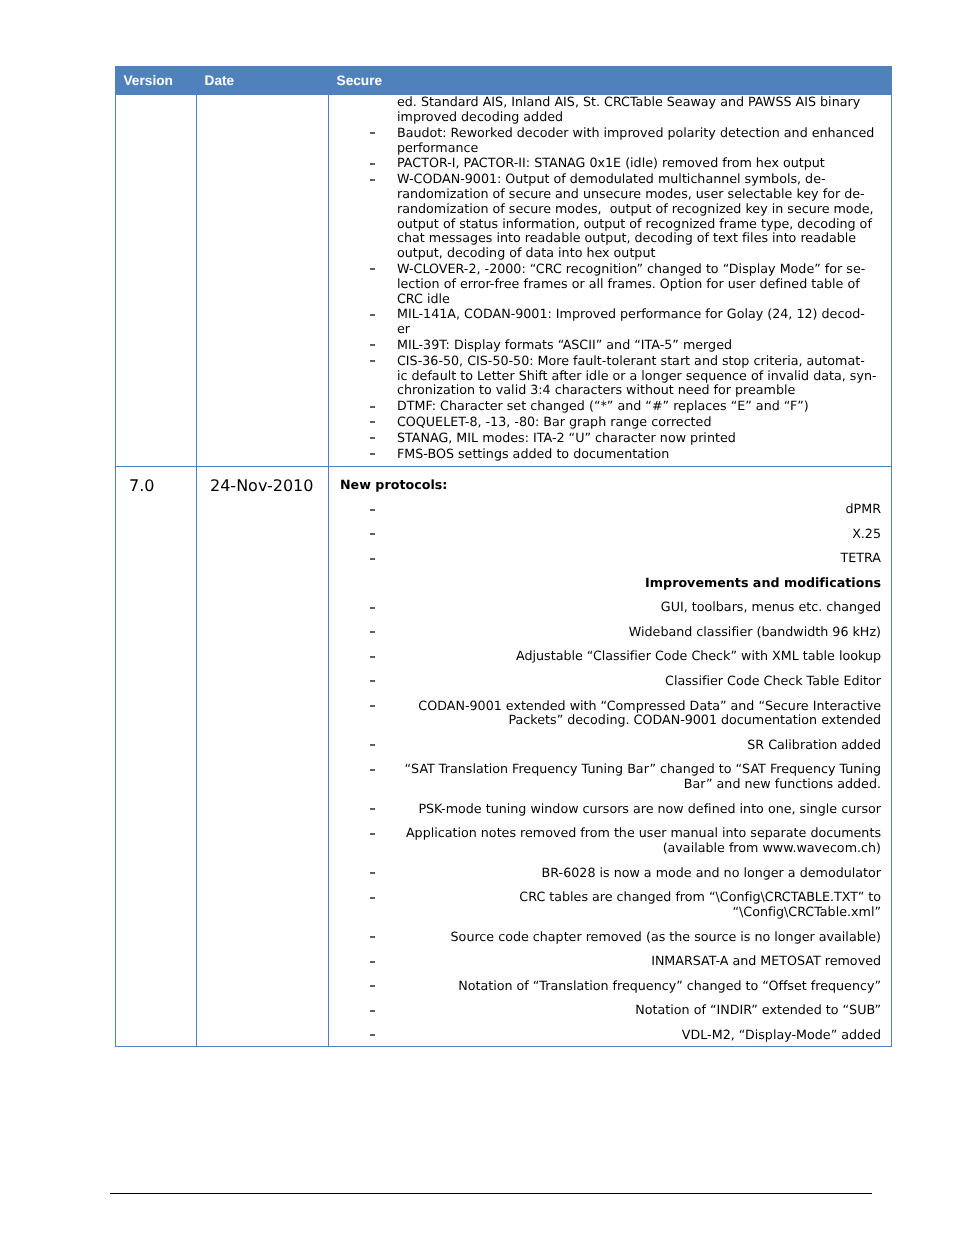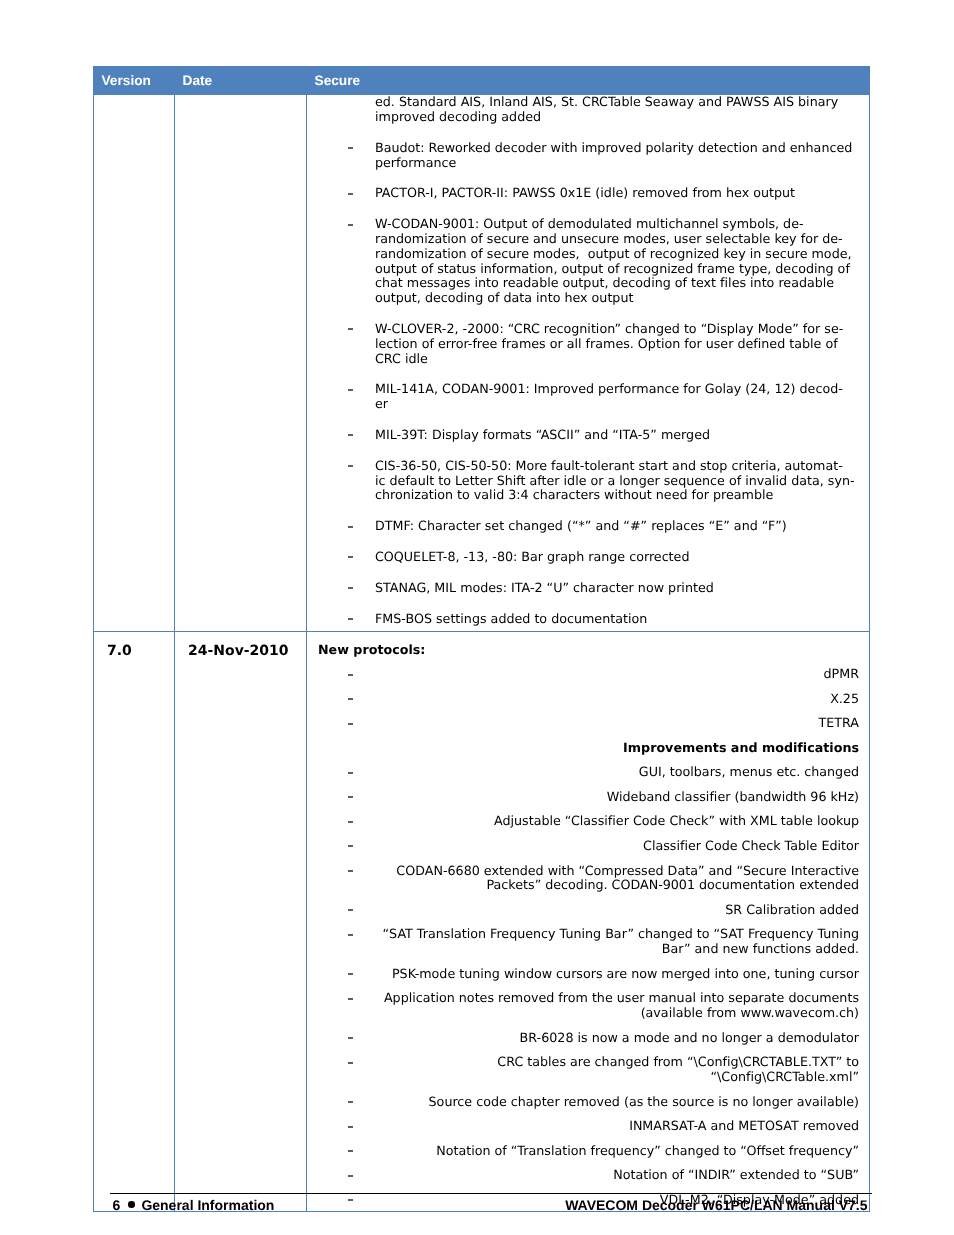--- a/index.html
+++ b/index.html
@@ -20,21 +20,21 @@
   }
   .page {
     position: absolute;
     left: 0; top: 0;
     width: 954px; height: 1235px;
     overflow: hidden;
     background: #ffffff;
   }
   table.changelog {
     position: absolute;
-    left: 93px;
+    left: 115px;
     top: 65.7px;
     width: 776px;
     border-collapse: collapse;
     table-layout: fixed;
     padding-left: 26px;
   }
   table.changelog th {
     background: #4F81BD;
     color: #ffffff;
     font-family: "Liberation Sans", sans-serif;
@@ -52,26 +52,26 @@
     vertical-align: top;
     font-size: 12.7px;
     color: #000000;
     padding: 0;
   }
   table.changelog th, table.changelog td { box-sizing: border-box; }
   .col-version { width: 81px; }
   .col-date    { width: 132px; margin-left: 17px; }
   .col-changes { width: 563px; }
 
-  .cell-pad { padding: 12px 6px 10px 13px; font-size: 14px; line-height: 14.0px; font-weight: bold; }
+  .cell-pad { padding: 12px 6px 10px 13px; font-size: 16px; line-height: 14.0px; }
   .cell-pad-changes { padding: 0.5px 10px 4.5px 11px; }
   tr.row-2 .cell-pad-changes { padding-top: 10.8px; padding-bottom: 3.5px; }
 
   .blk { margin: 0; line-height: 14.8px; font-size: 12.7px; white-space: pre; }
-  .blk + .blk { margin-top: 16px; }
+  .blk + .blk { margin-top: 1px; }
   tr.row-2 .blk + .blk { margin-top: 9.75px; text-align: right; }
   .blk.item { position: relative; padding-left: 57px; }
   .blk.cont { padding-left: 57px; }
   .blk.head { font-weight: bold; }
   .blk.item .dash {
     position: absolute;
     left: 29.8px;
     top: 6.5px;
     width: 5px;
     height: 2px;
@@ -133,21 +133,21 @@
           <td class="col-version">
             <div class="cell-pad"></div>
           </td>
           <td class="col-date">
             <div class="cell-pad"></div>
           </td>
           <td class="col-changes">
             <div class="cell-pad-changes">
               <p class="blk cont"><span><span>ed. Standard AIS, Inland AIS, St. CRCTable Seaway and PAWSS AIS binary</span><br><span>improved decoding added</span></span></p>
               <p class="blk item"><span class="dash">-</span><span><span>Baudot: Reworked decoder with improved polarity detection and enhanced</span><br><span>performance</span></span></p>
-              <p class="blk item"><span class="dash">-</span><span><span>PACTOR-I, PACTOR-II: PAWSS 0x1E (idle) removed from hex output</span></span></p>
+              <p class="blk item"><span class="dash">-</span><span><span>PACTOR-I, PACTOR-II: STANAG 0x1E (idle) removed from hex output</span></span></p>
               <p class="blk item"><span class="dash">-</span><span><span>W-CODAN-9001: Output of demodulated multichannel symbols, de-</span><br><span>randomization of secure and unsecure modes, user selectable key for de-</span><br><span>randomization of secure modes,  output of recognized key in secure mode,</span><br><span>output of status information, output of recognized frame type, decoding of</span><br><span>chat messages into readable output, decoding of text files into readable</span><br><span>output, decoding of data into hex output</span></span></p>
               <p class="blk item"><span class="dash">-</span><span><span>W-CLOVER-2, -2000: “CRC recognition” changed to “Display Mode” for se-</span><br><span>lection of error-free frames or all frames. Option for user defined table of</span><br><span>CRC idle</span></span></p>
               <p class="blk item"><span class="dash">-</span><span><span>MIL-141A, CODAN-9001: Improved performance for Golay (24, 12) decod-</span><br><span>er</span></span></p>
               <p class="blk item"><span class="dash">-</span><span><span>MIL-39T: Display formats “ASCII” and “ITA-5” merged</span></span></p>
               <p class="blk item"><span class="dash">-</span><span><span>CIS-36-50, CIS-50-50: More fault-tolerant start and stop criteria, automat-</span><br><span>ic default to Letter Shift after idle or a longer sequence of invalid data, syn-</span><br><span>chronization to valid 3:4 characters without need for preamble</span></span></p>
               <p class="blk item"><span class="dash">-</span><span><span>DTMF: Character set changed (“*” and “#” replaces “E” and “F”)</span></span></p>
               <p class="blk item"><span class="dash">-</span><span><span>COQUELET-8, -13, -80: Bar graph range corrected</span></span></p>
               <p class="blk item"><span class="dash">-</span><span><span>STANAG, MIL modes: ITA-2 “U” character now printed</span></span></p>
               <p class="blk item"><span class="dash">-</span><span><span>FMS-BOS settings added to documentation</span></span></p>
             </div>
@@ -164,36 +164,32 @@
             <div class="cell-pad-changes">
               <p class="blk head"><span><span>New protocols:</span></span></p>
               <p class="blk item"><span class="dash">-</span><span><span>dPMR</span></span></p>
               <p class="blk item"><span class="dash">-</span><span><span>X.25</span></span></p>
               <p class="blk item"><span class="dash">-</span><span><span>TETRA</span></span></p>
               <p class="blk head"><span><span>Improvements and modifications</span></span></p>
               <p class="blk item"><span class="dash">-</span><span><span>GUI, toolbars, menus etc. changed</span></span></p>
               <p class="blk item"><span class="dash">-</span><span><span>Wideband classifier (bandwidth 96 kHz)</span></span></p>
               <p class="blk item"><span class="dash">-</span><span><span>Adjustable “Classifier Code Check” with XML table lookup</span></span></p>
               <p class="blk item"><span class="dash">-</span><span><span>Classifier Code Check Table Editor</span></span></p>
-              <p class="blk item"><span class="dash">-</span><span><span>CODAN-6680 extended with “Compressed Data” and “Secure Interactive</span><br><span>Packets” decoding. CODAN-9001 documentation extended</span></span></p>
+              <p class="blk item"><span class="dash">-</span><span><span>CODAN-9001 extended with “Compressed Data” and “Secure Interactive</span><br><span>Packets” decoding. CODAN-9001 documentation extended</span></span></p>
               <p class="blk item"><span class="dash">-</span><span><span>SR Calibration added</span></span></p>
               <p class="blk item"><span class="dash">-</span><span><span>“SAT Translation Frequency Tuning Bar” changed to “SAT Frequency Tuning</span><br><span>Bar” and new functions added.</span></span></p>
-              <p class="blk item"><span class="dash">-</span><span><span>PSK-mode tuning window cursors are now merged into one, tuning cursor</span></span></p>
+              <p class="blk item"><span class="dash">-</span><span><span>PSK-mode tuning window cursors are now defined into one, single cursor</span></span></p>
               <p class="blk item"><span class="dash">-</span><span><span>Application notes removed from the user manual into separate documents</span><br><span>(available from www.wavecom.ch)</span></span></p>
               <p class="blk item"><span class="dash">-</span><span><span>BR-6028 is now a mode and no longer a demodulator</span></span></p>
               <p class="blk item"><span class="dash">-</span><span><span>CRC tables are changed from “\Config\CRCTABLE.TXT” to</span><br><span>“\Config\CRCTable.xml”</span></span></p>
               <p class="blk item"><span class="dash">-</span><span><span>Source code chapter removed (as the source is no longer available)</span></span></p>
               <p class="blk item"><span class="dash">-</span><span><span>INMARSAT-A and METOSAT removed</span></span></p>
               <p class="blk item"><span class="dash">-</span><span><span>Notation of “Translation frequency” changed to “Offset frequency”</span></span></p>
               <p class="blk item"><span class="dash">-</span><span><span>Notation of “INDIR” extended to “SUB”</span></span></p>
               <p class="blk item"><span class="dash">-</span><span><span>VDL-M2, “Display-Mode” added</span></span></p>
             </div>
           </td>
         </tr>
       </tbody>
   </table>
 
   <div class="footer-rule"></div>
-  <div class="footer">
-    <span><span>6</span><span class="bullet">•</span><span>General Information</span></span>
-    <span>WAVECOM Decoder W61PC/LAN Manual V7.5</span>
-  </div>
 </div>
 
 </body></html>

